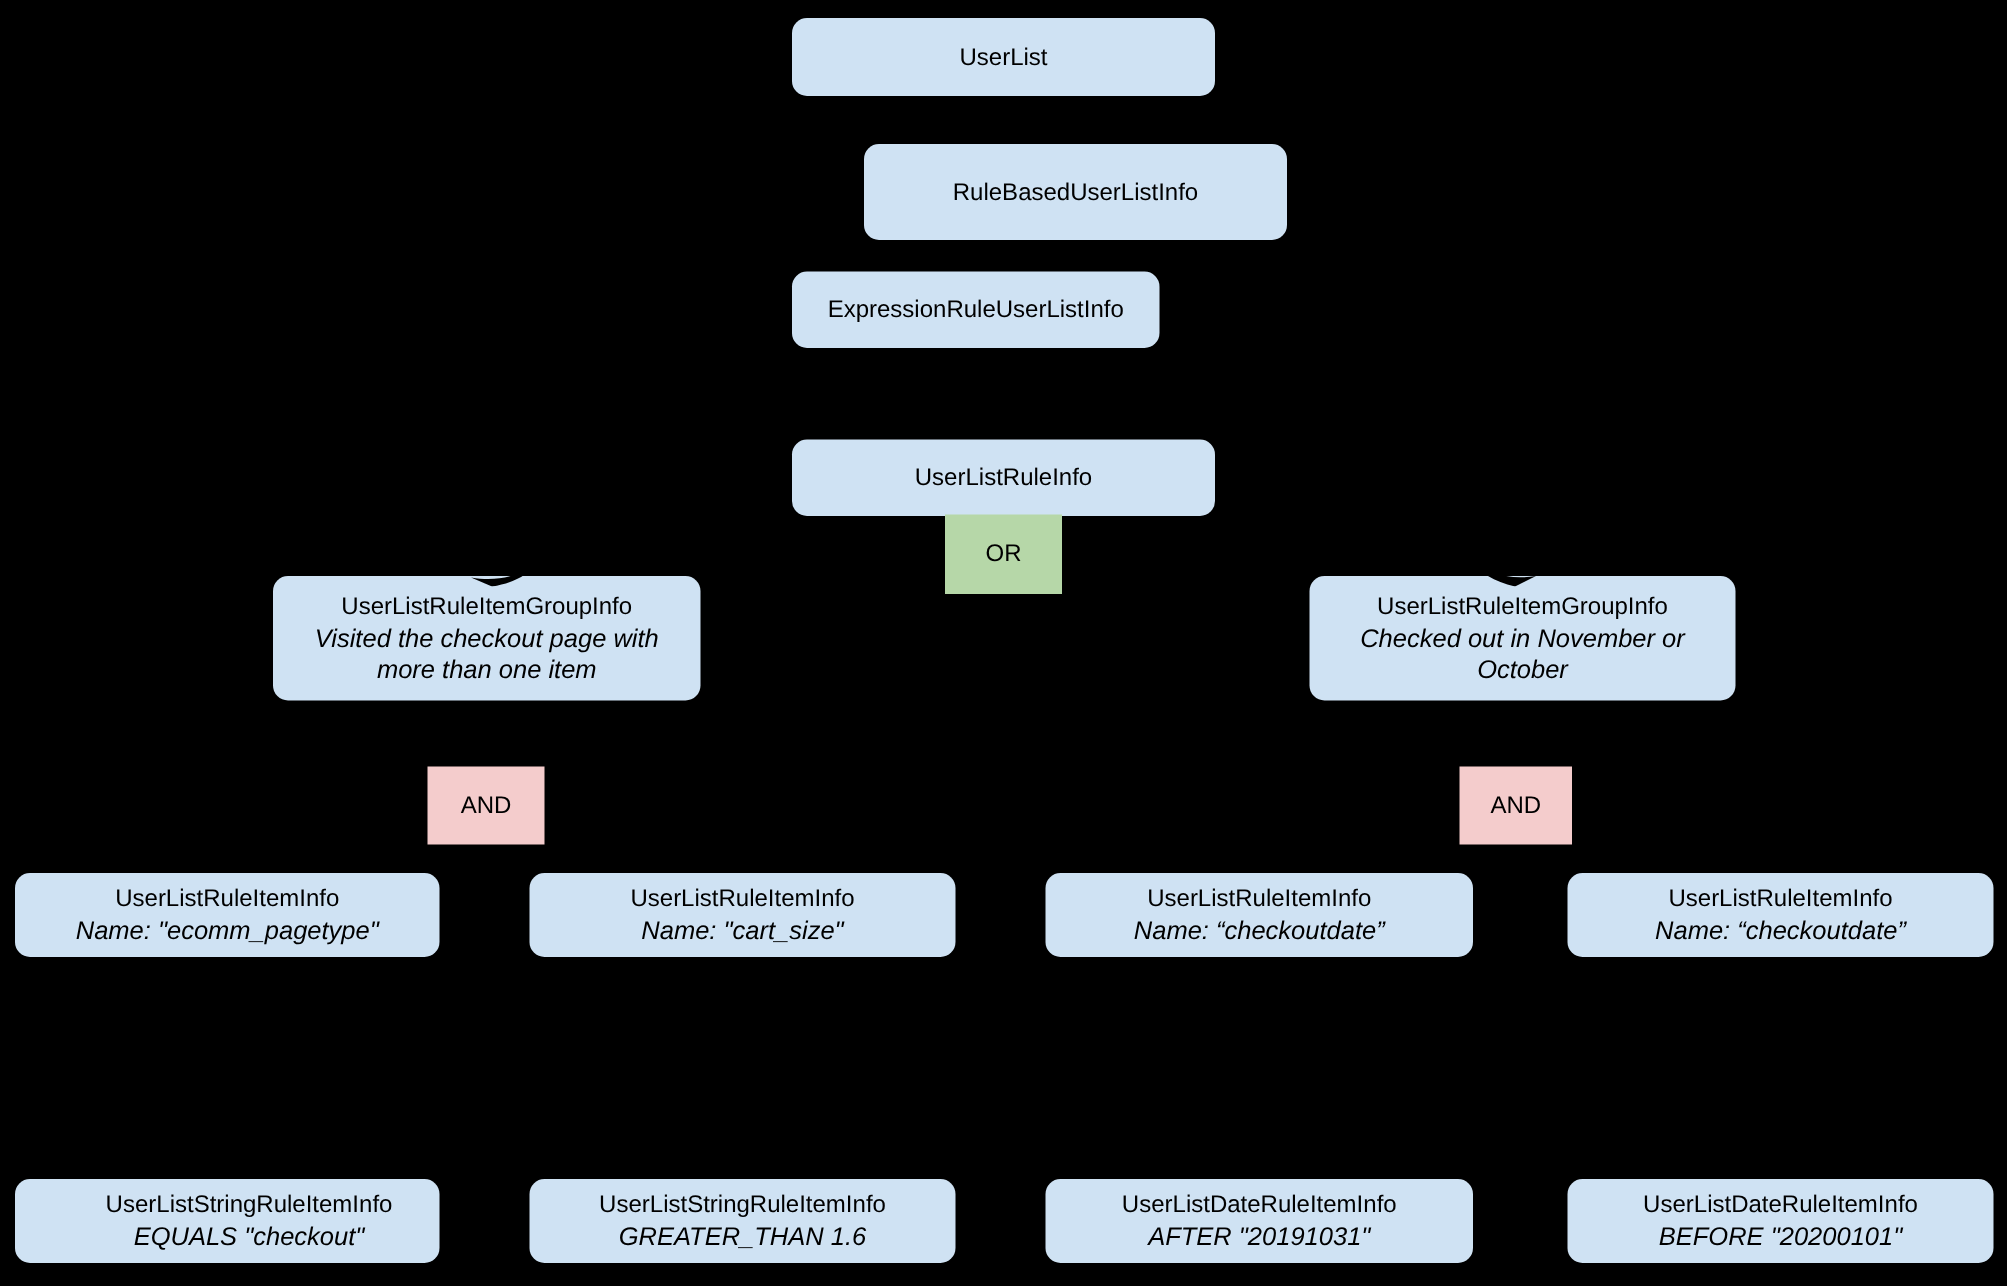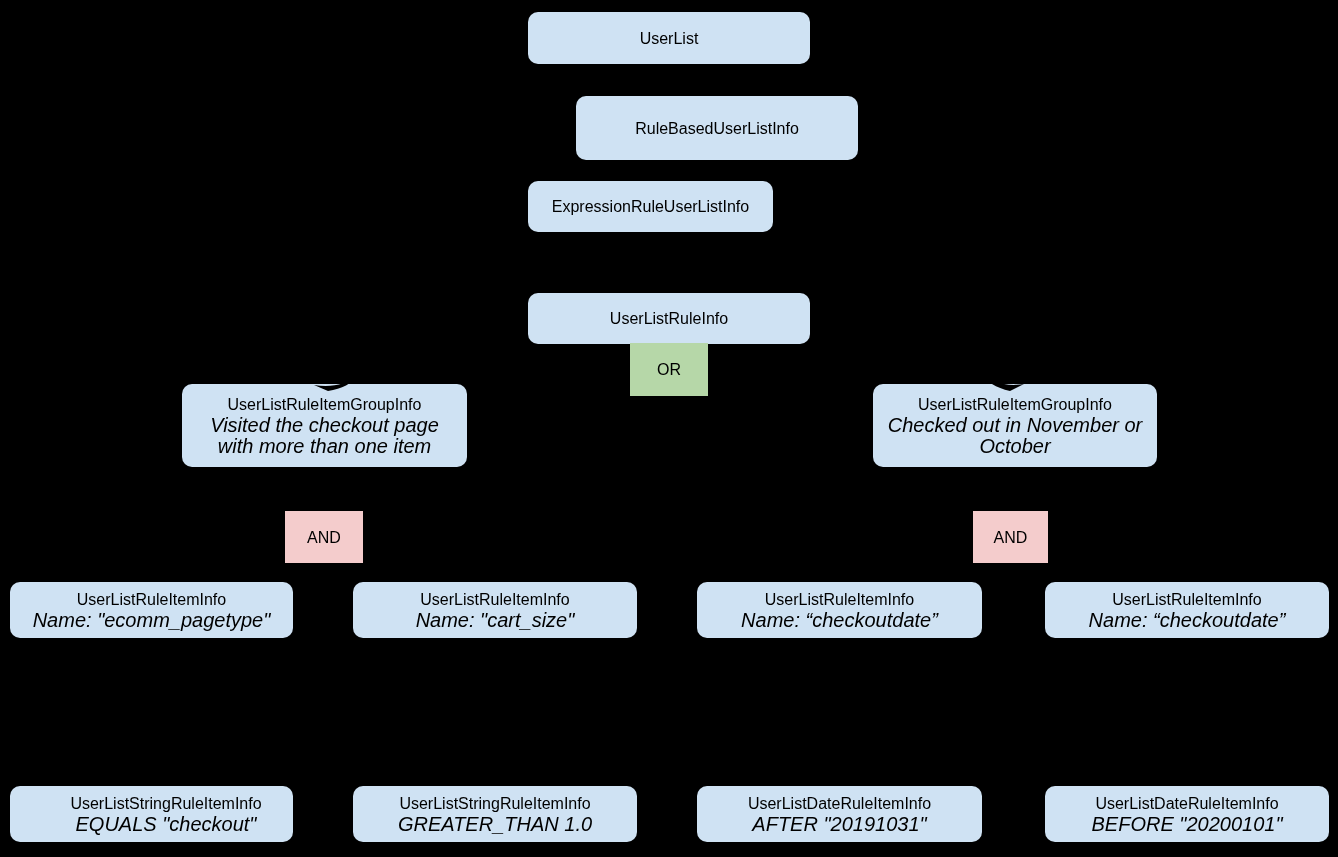--- a/index.html
+++ b/index.html
@@ -23,21 +23,21 @@
     display:flex;flex-direction:column;
     align-items:center;justify-content:center;
     text-align:center;
     box-sizing:border-box;
     line-height:21px;
   }
   .blue{background:var(--class-fill);border-radius:10px;}
   .green{background:var(--or-fill);}
   .pink{background:var(--and-fill);}
   .lbl{font-weight:400;font-size:16px;color:var(--text);}
-  .note{font-style:italic;font-size:20px;color:var(--text);padding:0 14px;}
+  .note{font-style:italic;font-size:17px;color:var(--text);padding:0 14px;}
   .arrowhead{position:absolute;}
 </style>
 </head>
 <body>
 
 <div class="canvas">
 
   <div class="node blue" style="left:528px;top:12px;width:282px;height:52px;">
     <div class="lbl">UserList</div>
   </div>
@@ -103,21 +103,21 @@
     <div class="note">Name: “checkoutdate”</div>
   </div>
 
   <div class="node blue" style="left:10px;top:786px;width:283px;height:56px;padding-left:29px;">
     <div class="lbl">UserListStringRuleItemInfo</div>
     <div class="note">EQUALS "checkout"</div>
   </div>
 
   <div class="node blue" style="left:353px;top:786px;width:284px;height:56px;">
     <div class="lbl">UserListStringRuleItemInfo</div>
-    <div class="note">GREATER_THAN 1.0</div>
+    <div class="note">GREATER_THAN 1.6</div>
   </div>
 
   <div class="node blue" style="left:697px;top:786px;width:285px;height:56px;">
     <div class="lbl">UserListDateRuleItemInfo</div>
     <div class="note">AFTER "20191031"</div>
   </div>
 
   <div class="node blue" style="left:1045px;top:786px;width:284px;height:56px;">
     <div class="lbl">UserListDateRuleItemInfo</div>
     <div class="note">BEFORE "20200101"</div>

